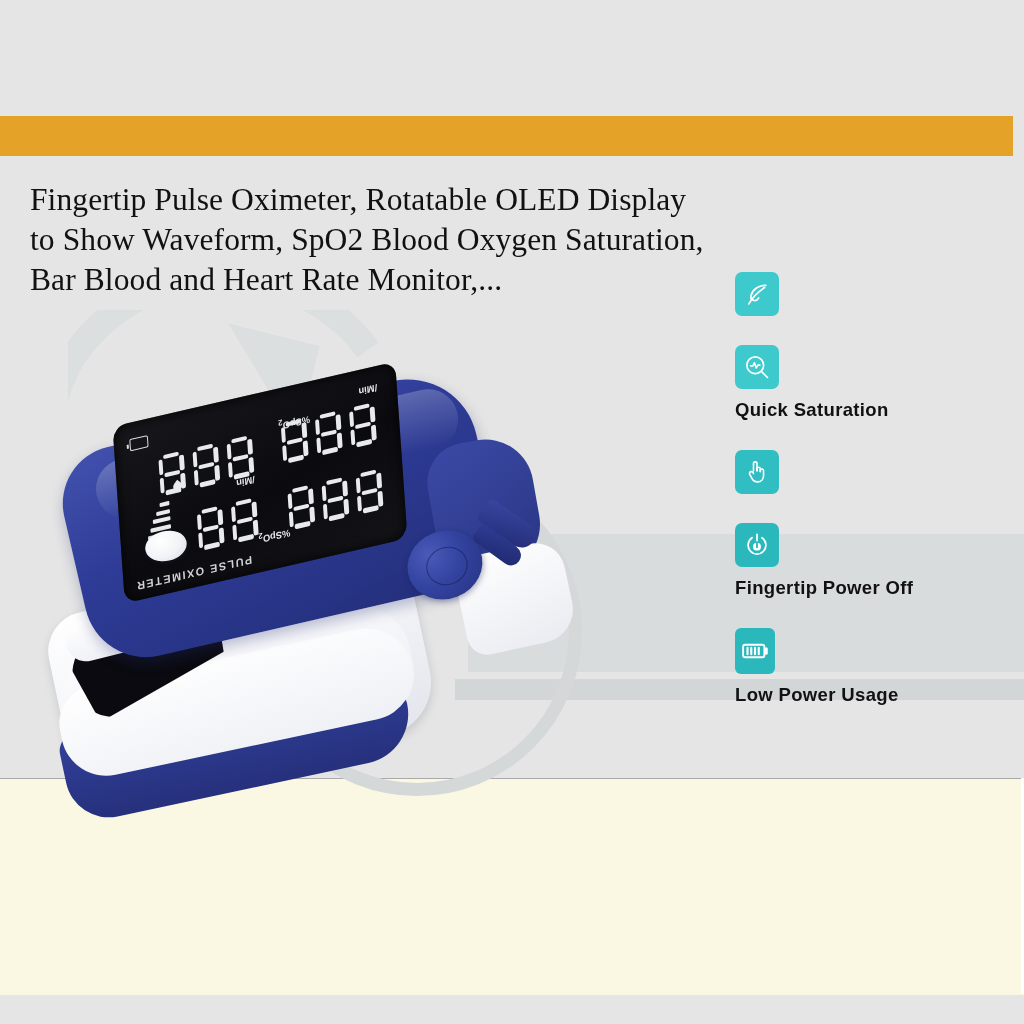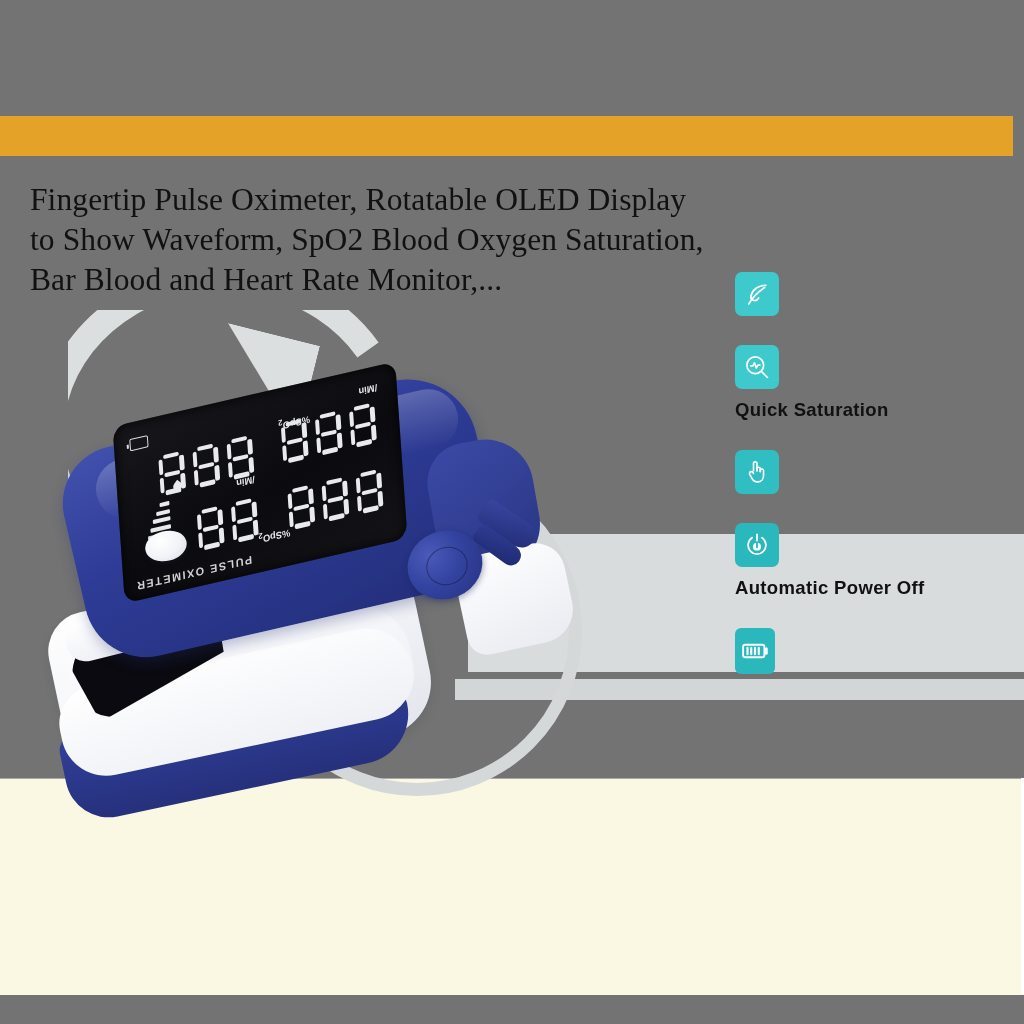--- a/index.html
+++ b/index.html
@@ -1,17 +1,17 @@
 <!DOCTYPE html>
 <html><head>
 <meta charset="utf-8">
 <style>
   html,body{margin:0;padding:0;background:#ffffff;}
   body{width:1024px;height:1024px;overflow:hidden;font-family:"Liberation Sans",sans-serif;}
-  #canvas{position:relative;width:1024px;height:1024px;background:#737373;overflow:hidden;}
+  #canvas{position:relative;width:1024px;height:1024px;background:#e5e5e5;overflow:hidden;}
 
   
   .orange-bar{position:absolute;left:0;top:116px;width:1013px;height:40px;background:#e5a229;}
   .gray-band-1{position:absolute;left:468px;top:534px;width:556px;height:138px;background:#d9dcdc;}
   .gray-band-2{position:absolute;left:455px;top:679px;width:569px;height:21px;background:#d2d6d6;}
   .cream-panel{position:absolute;left:0;top:778px;width:1024px;height:216px;background:#faf8e2;
                border-top:1px solid #a9a9a9;}
   .cream-panel-edge{position:absolute;left:1021px;top:778px;width:3px;height:216px;background:#ffffff;}
 
   
@@ -354,27 +354,28 @@
 
     <div class="feature f4">
       <div class="feat-icon" style="background:#2ab8bd">
         <svg width="28" height="28" viewBox="0 0 24 24" fill="none" stroke="#ffffff" stroke-width="1.5" stroke-linecap="round" stroke-linejoin="round">
           <path d="M7.8 5.8a7.6 7.6 0 1 0 8.4 0"></path>
           <path d="M12 2.8V10"></path>
           <circle cx="12" cy="13.4" r="3.4" fill="#ffffff" stroke="none"></circle>
           <path d="M12 9.4v4.6" stroke="#2ab8bd" stroke-width="1.6"></path>
         </svg>
       </div>
-      <div class="feat-label">Automatic Power Off</div>
+      <div class="feat-label">Fingertip Power Off</div>
     </div>
 
     <div class="feature f5">
       <div class="feat-icon" style="background:#2ab8bd;border-radius:6px;width:40px;height:46px;">
         <svg width="30" height="30" viewBox="0 0 24 24" fill="none" stroke="#ffffff" stroke-width="1.5" stroke-linejoin="round">
           <rect x="2.5" y="7" width="17" height="10" rx="1.6"></rect>
           <path d="M21 10.2v3.6" stroke-width="2.4" stroke-linecap="round"></path>
           <path d="M6 9.4v5.2M9 9.4v5.2M12 9.4v5.2M15 9.4v5.2" stroke-width="1.7" stroke-linecap="round"></path>
         </svg>
       </div>
+      <div class="feat-label">Low Power Usage</div>
     </div>
 
   </div>
 </div>
 
 </body></html>

